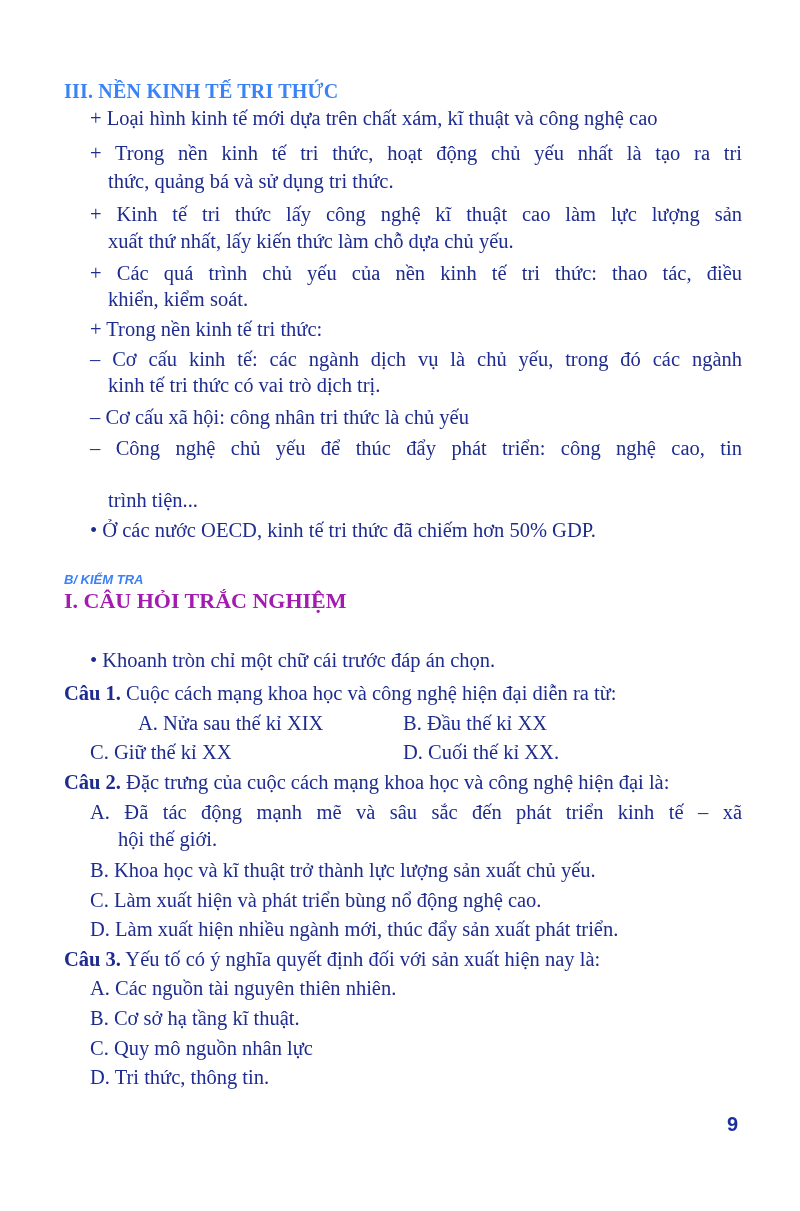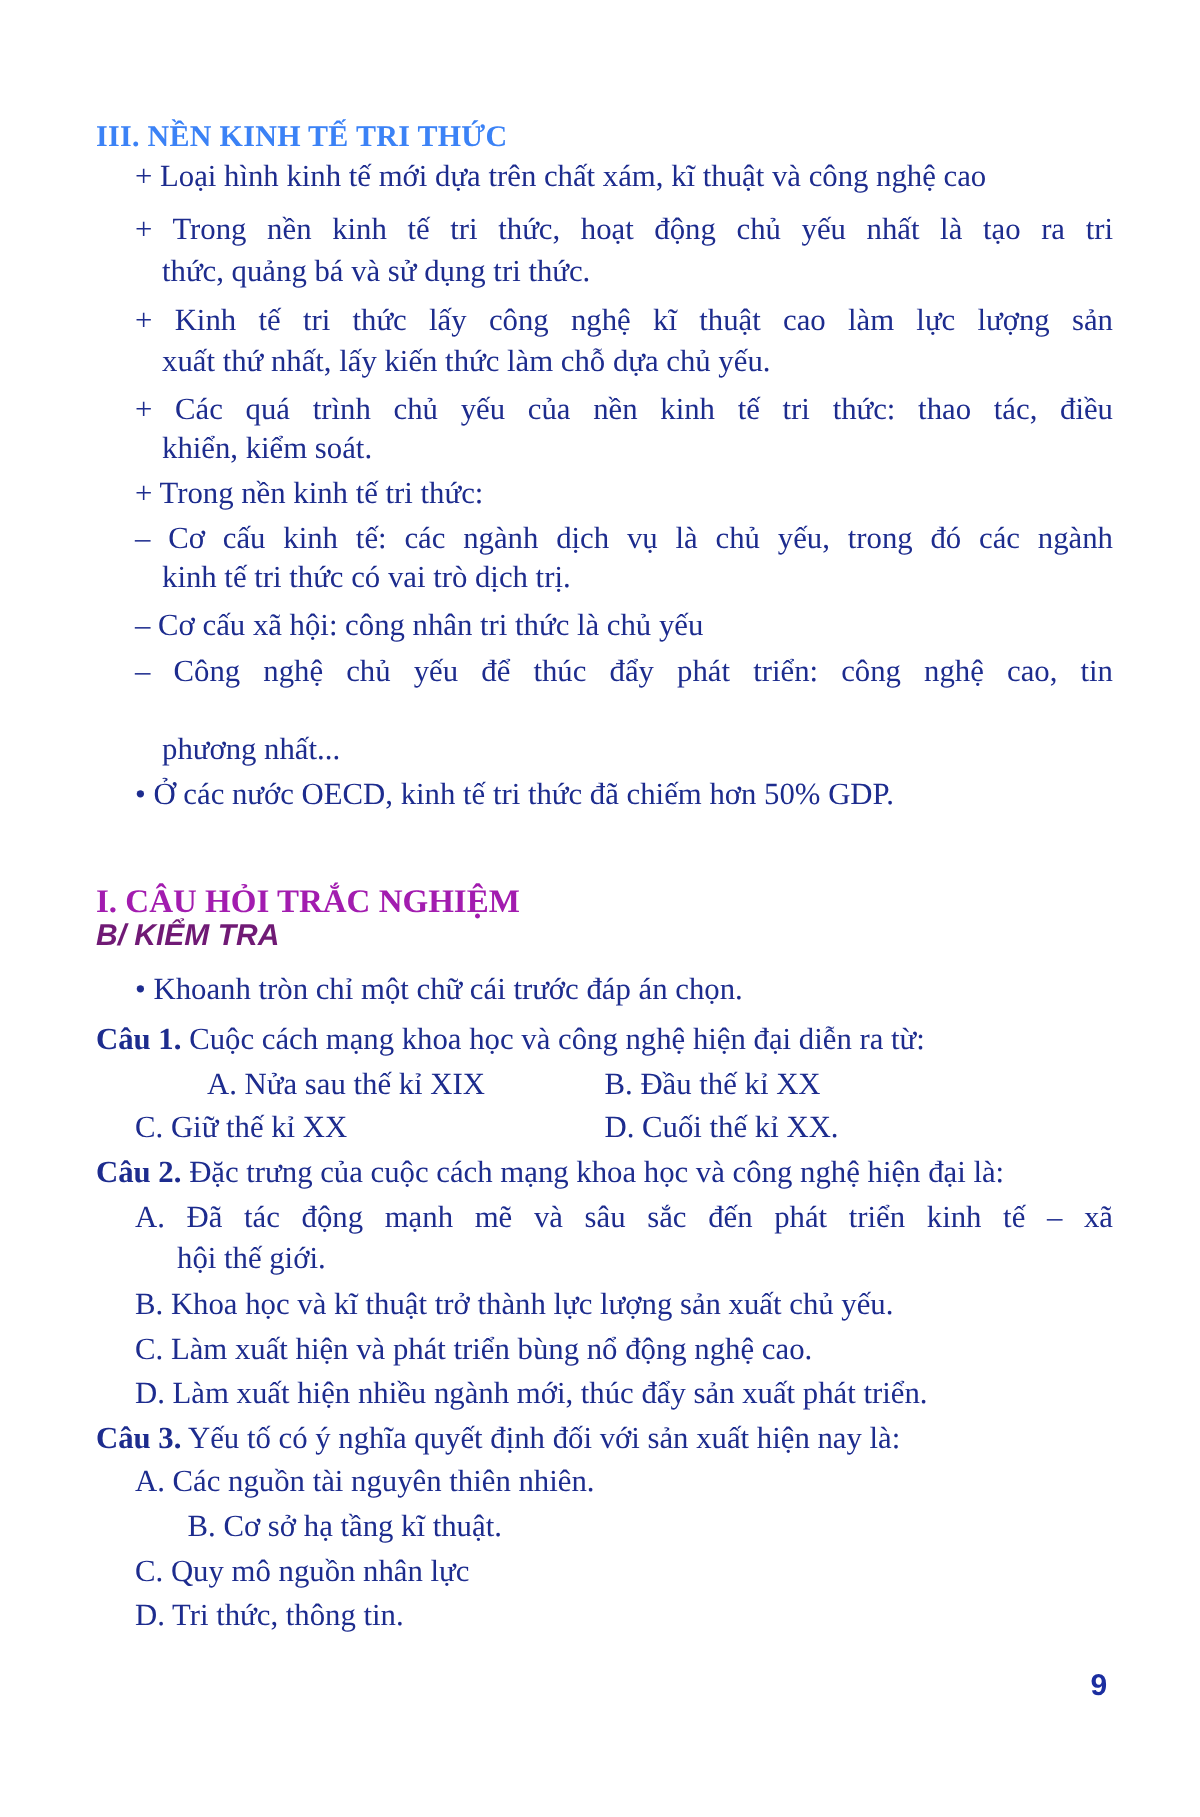--- a/index.html
+++ b/index.html
@@ -20,23 +20,23 @@
   }
   .line {
     position: absolute;
     font-family: "Liberation Serif", serif;
     font-size: 20.5px;
     color: #1d2c8e;
     white-space: nowrap;
   }
   .justify { text-align: justify; text-align-last: justify; white-space: normal; }
   .h-part {
-    position: absolute; left: 64px; top: 613px;
+    position: absolute; left: 64px; top: 572px;
     font-family: "Liberation Sans", sans-serif;
-    font-weight: bold; font-style: italic; font-size: 20px; color: #701a75;
+    font-weight: bold; font-style: italic; font-size: 13px; color: #3b82f6;
   }
   .h-sub {
     position: absolute; left: 64px; top: 588px;
     font-family: "Liberation Serif", serif;
     font-weight: bold; font-size: 22px; color: #a21caf;
   }
   .q-label { font-weight: bold; }
   .page-number {
     position: absolute; left: 727px; top: 1113px;
     font-family: "Liberation Sans", sans-serif;
@@ -55,21 +55,21 @@
   <div class="line justify" style="left:90px;top:142px;width:652px;">+ Trong nền kinh tế tri thức, hoạt động chủ yếu nhất là tạo ra tri</div>
   <div class="line justify" style="left:90px;top:203px;width:652px;">+ Kinh tế tri thức lấy công nghệ kĩ thuật cao làm lực lượng sản</div>
   <div class="line" style="left:108px;top:230px;">xuất thứ nhất, lấy kiến thức làm chỗ dựa chủ yếu.</div>
   <div class="line justify" style="left:90px;top:262px;width:652px;">+ Các quá trình chủ yếu của nền kinh tế tri thức: thao tác, điều</div>
   <div class="line" style="left:108px;top:288px;">khiển, kiểm soát.</div>
   <div class="line" style="left:90px;top:318px;">+ Trong nền kinh tế tri thức:</div>
   <div class="line justify" style="left:90px;top:348px;width:652px;">– Cơ cấu kinh tế: các ngành dịch vụ là chủ yếu, trong đó các ngành</div>
   <div class="line" style="left:108px;top:374px;">kinh tế tri thức có vai trò dịch trị.</div>
   <div class="line" style="left:90px;top:406px;">– Cơ cấu xã hội: công nhân tri thức là chủ yếu</div>
   <div class="line justify" style="left:90px;top:437px;width:652px;">– Công nghệ chủ yếu để thúc đẩy phát triển: công nghệ cao, tin</div>
-  <div class="line" style="left:108px;top:489px;">phương nhất...</div>
+  <div class="line" style="left:108px;top:489px;">trình tiện...</div>
   <div class="line" style="left:90px;top:519px;">• Ở các nước OECD, kinh tế tri thức đã chiếm hơn 50% GDP.</div>
 
   <div class="h-part">B/ KIỂM TRA</div>
   <div class="h-sub">I. CÂU HỎI TRẮC NGHIỆM</div>
   <div class="line" style="left:90px;top:649px;">• Khoanh tròn chỉ một chữ cái trước đáp án chọn.</div>
 
   <div class="line" style="left:64px;top:682px;">
     <span class="q-label">Câu 1.</span><span> Cuộc cách mạng khoa học và công nghệ hiện đại diễn ra từ:</span>
   </div>
   <div class="line" style="left:90px;top:712px;margin-left:48px;">A. Nửa sau thế kỉ XIX</div>
@@ -83,18 +83,18 @@
   <div class="line justify" style="left:90px;top:801px;width:652px;">A. Đã tác động mạnh mẽ và sâu sắc đến phát triển kinh tế – xã</div>
   <div class="line" style="left:118px;top:828px;">hội thế giới.</div>
   <div class="line" style="left:90px;top:859px;">B. Khoa học và kĩ thuật trở thành lực lượng sản xuất chủ yếu.</div>
   <div class="line" style="left:90px;top:889px;">C. Làm xuất hiện và phát triển bùng nổ động nghệ cao.</div>
   <div class="line" style="left:90px;top:918px;">D. Làm xuất hiện nhiều ngành mới, thúc đẩy sản xuất phát triển.</div>
 
   <div class="line" style="left:64px;top:948px;">
     <span class="q-label">Câu 3.</span><span> Yếu tố có ý nghĩa quyết định đối với sản xuất hiện nay là:</span>
   </div>
   <div class="line" style="left:90px;top:977px;">A. Các nguồn tài nguyên thiên nhiên.</div>
-  <div class="line" style="left:90px;top:1007px;margin-left:35px;">B. Cơ sở hạ tầng kĩ thuật.</div>
+  <div class="line" style="left:90px;top:1007px;">B. Cơ sở hạ tầng kĩ thuật.</div>
   <div class="line" style="left:90px;top:1037px;">C. Quy mô nguồn nhân lực</div>
   <div class="line" style="left:90px;top:1066px;">D. Tri thức, thông tin.</div>
 
   <div class="page-number">9</div>
 </div>
 
 </body></html>

